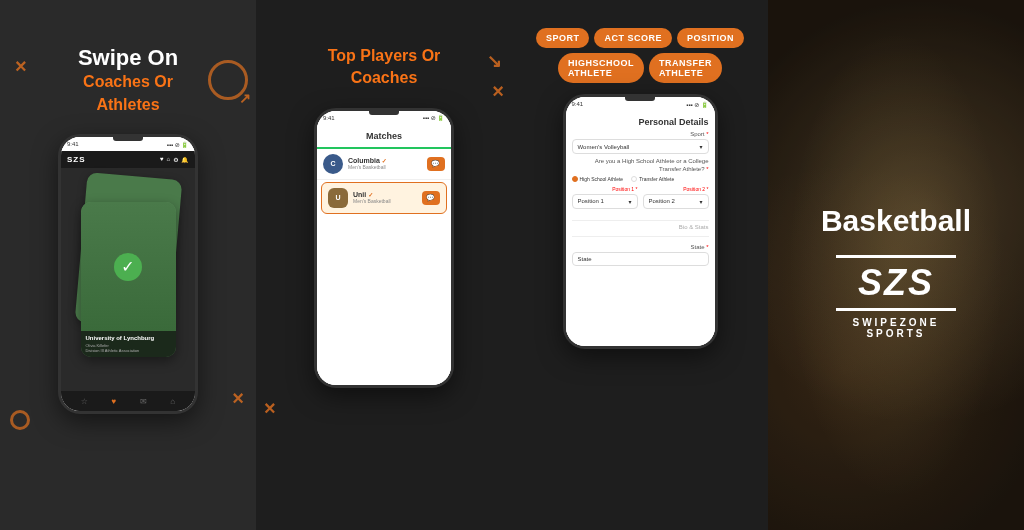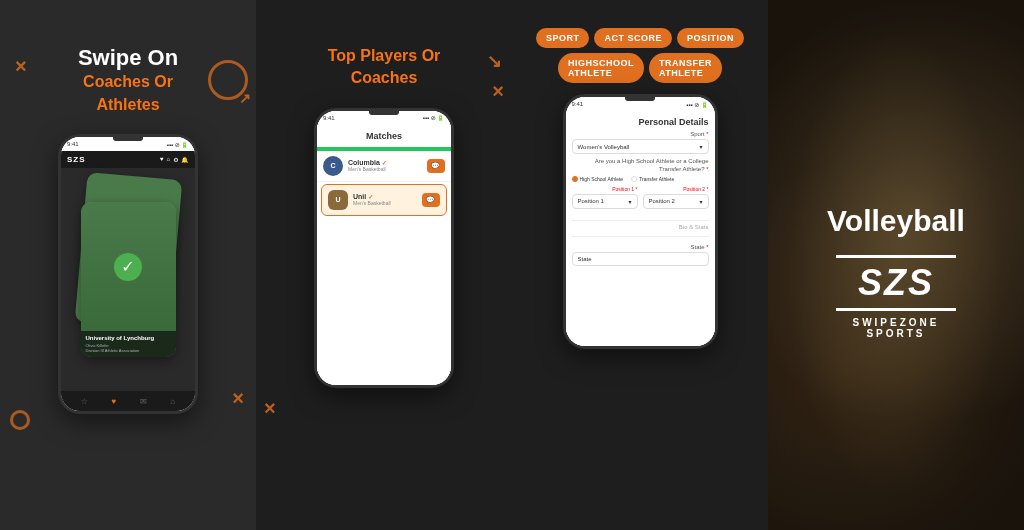--- a/index.html
+++ b/index.html
@@ -268,21 +268,21 @@
       flex-direction: column;
     }
 
     .matches-header {
       background: white;
       padding: 6px;
       text-align: center;
       font-size: 9px;
       font-weight: 700;
       color: #333;
-      border-bottom: 4px solid #22c55e;
+      border-bottom: 2px solid #22c55e;
     }
 
     .match-item {
       display: flex;
       align-items: center;
       padding: 5px 6px;
       border-bottom: 1px solid #f0f0f0;
       gap: 5px;
     }
 
@@ -742,21 +742,21 @@
   </div>
 </div>
 
 <div class="panel panel-4">
   <div class="baseball-bg"></div>
 
   <div style="position:absolute;top:30px;left:20px;right:20px;bottom:30px;border-radius:50%;background:radial-gradient(ellipse,rgba(210,180,100,0.15) 0%,transparent 70%);pointer-events:none;"></div>
 
   <div class="panel-4-content">
     <div class="recruiting-title">
-      <div>Volleyball</div>
+      <div>Basketball</div>
     </div>
     <div class="szs-logo-large">
       <div class="szs-bar-container">
         <div class="szs-logo-bar"></div>
         <div class="szs-text">SZS</div>
         <div class="szs-logo-bar"></div>
       </div>
       <div class="swipezone-sports">SWIPEZONE<br>SPORTS</div>
     </div>
   </div>

